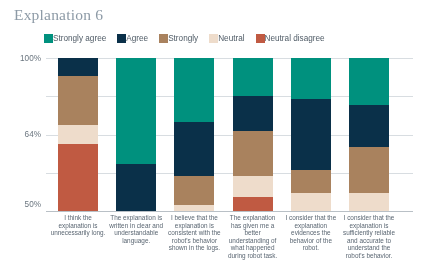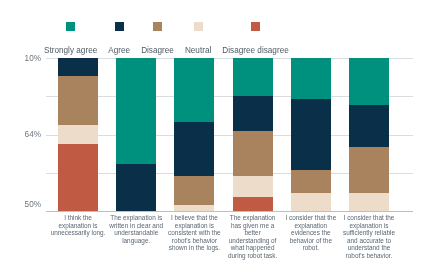--- a/index.html
+++ b/index.html
@@ -40,23 +40,23 @@
     left: 44px;
     top: 31px;
     display: flex;
     flex-direction: row;
     align-items: center;
     gap: 11px;
     height: 14px;
   }
   .legend-item {
     display: flex;
-    flex-direction: column;
+    flex-direction: row;
     align-items: center;
-    gap: 15px;
+    gap: 0;
     text-align: right;
   }
   .legend-swatch {
     width: 9px;
     height: 9px;
     flex: 0 0 auto;
   }
   .legend-label {
     font-size: 8.2px;
     color: #4f5b66;
@@ -133,48 +133,49 @@
     line-height: 7.6px;
     color: #5a6672;
     text-align: center;
   }
 </style>
 </head>
 <body>
 
 <div id="page">
 
+  <div id="chart-title">Explanation 6</div>
 
   <div id="legend">
       <div class="legend-item">
         <span class="legend-swatch" style="background: rgb(0, 145, 126);"></span>
         <span class="legend-label">Strongly agree</span>
       </div>
       <div class="legend-item">
         <span class="legend-swatch" style="background: rgb(10, 48, 73);"></span>
         <span class="legend-label">Agree</span>
       </div>
       <div class="legend-item">
         <span class="legend-swatch" style="background: rgb(169, 130, 94);"></span>
-        <span class="legend-label">Disagree</span>
+        <span class="legend-label">Strongly</span>
       </div>
       <div class="legend-item">
         <span class="legend-swatch" style="background: rgb(238, 220, 203);"></span>
         <span class="legend-label">Neutral</span>
       </div>
       <div class="legend-item">
         <span class="legend-swatch" style="background: rgb(192, 90, 66);"></span>
-        <span class="legend-label">Disagree disagree</span>
+        <span class="legend-label">Neutral disagree</span>
       </div>
     </div>
 
   <div id="plot">
     <div id="gridlines">
         <div class="gridline" style="top: 0px;">
-          <div class="ytick" style="top: 0px;">10%</div>
+          <div class="ytick" style="top: 0px;">100%</div>
         </div>
         <div class="gridline" style="top: 38px;">
           <div class="ytick" style="top: 38px;">64%</div>
         </div>
         <div class="gridline" style="top: 77px;">
           <div class="ytick" style="top: 69px;">50%</div>
         </div>
         <div class="gridline" style="top: 115px;"></div>
         <div class="gridline axis-base" style="top: 153px;"></div>
       </div>

